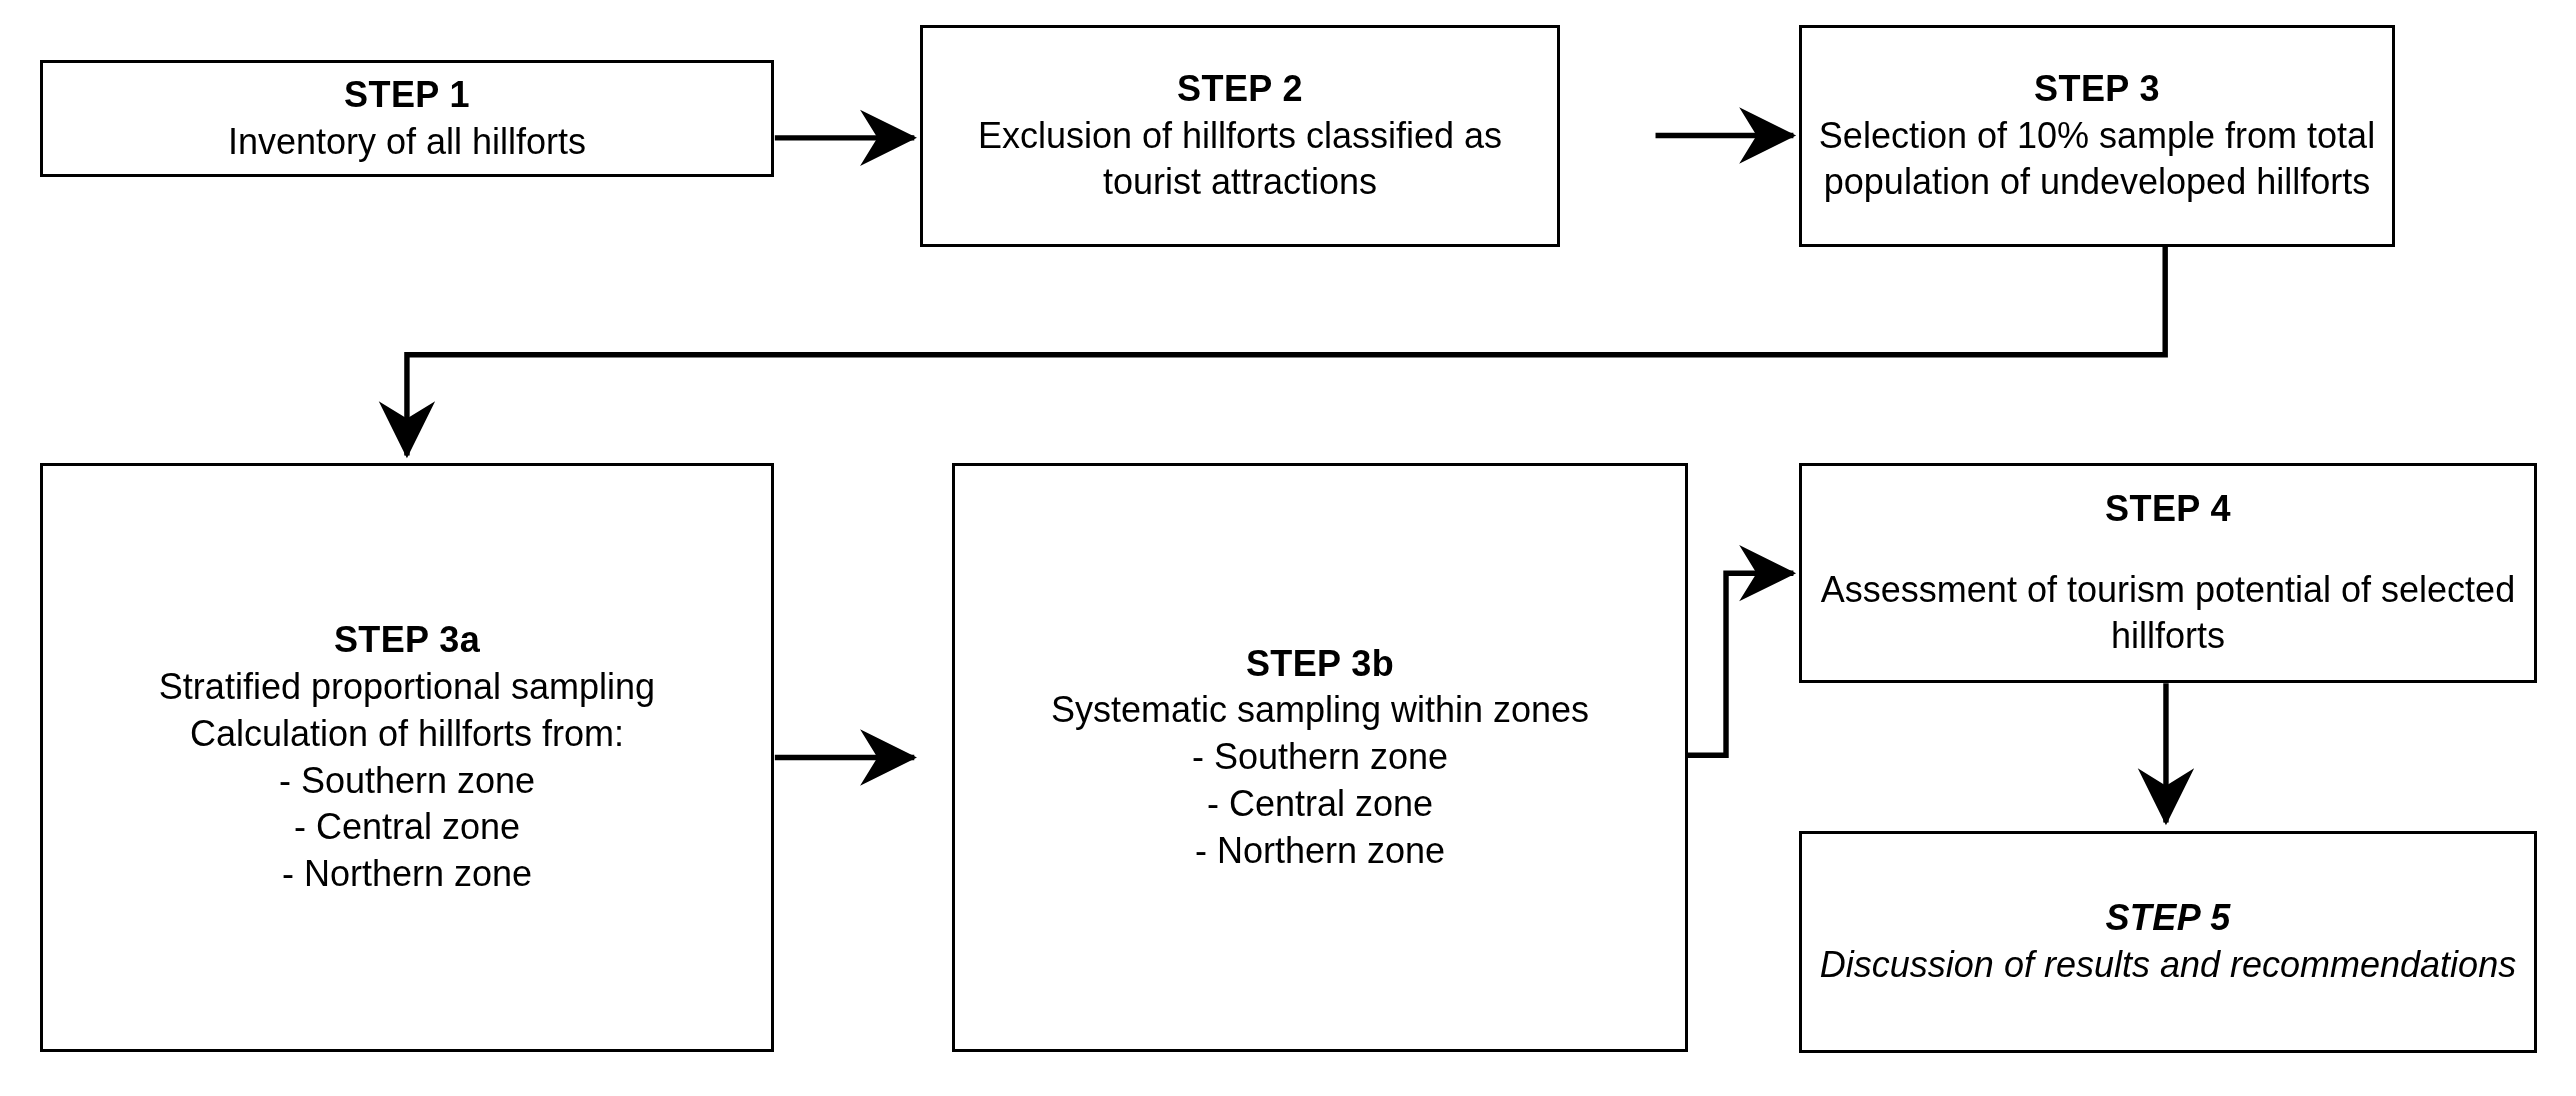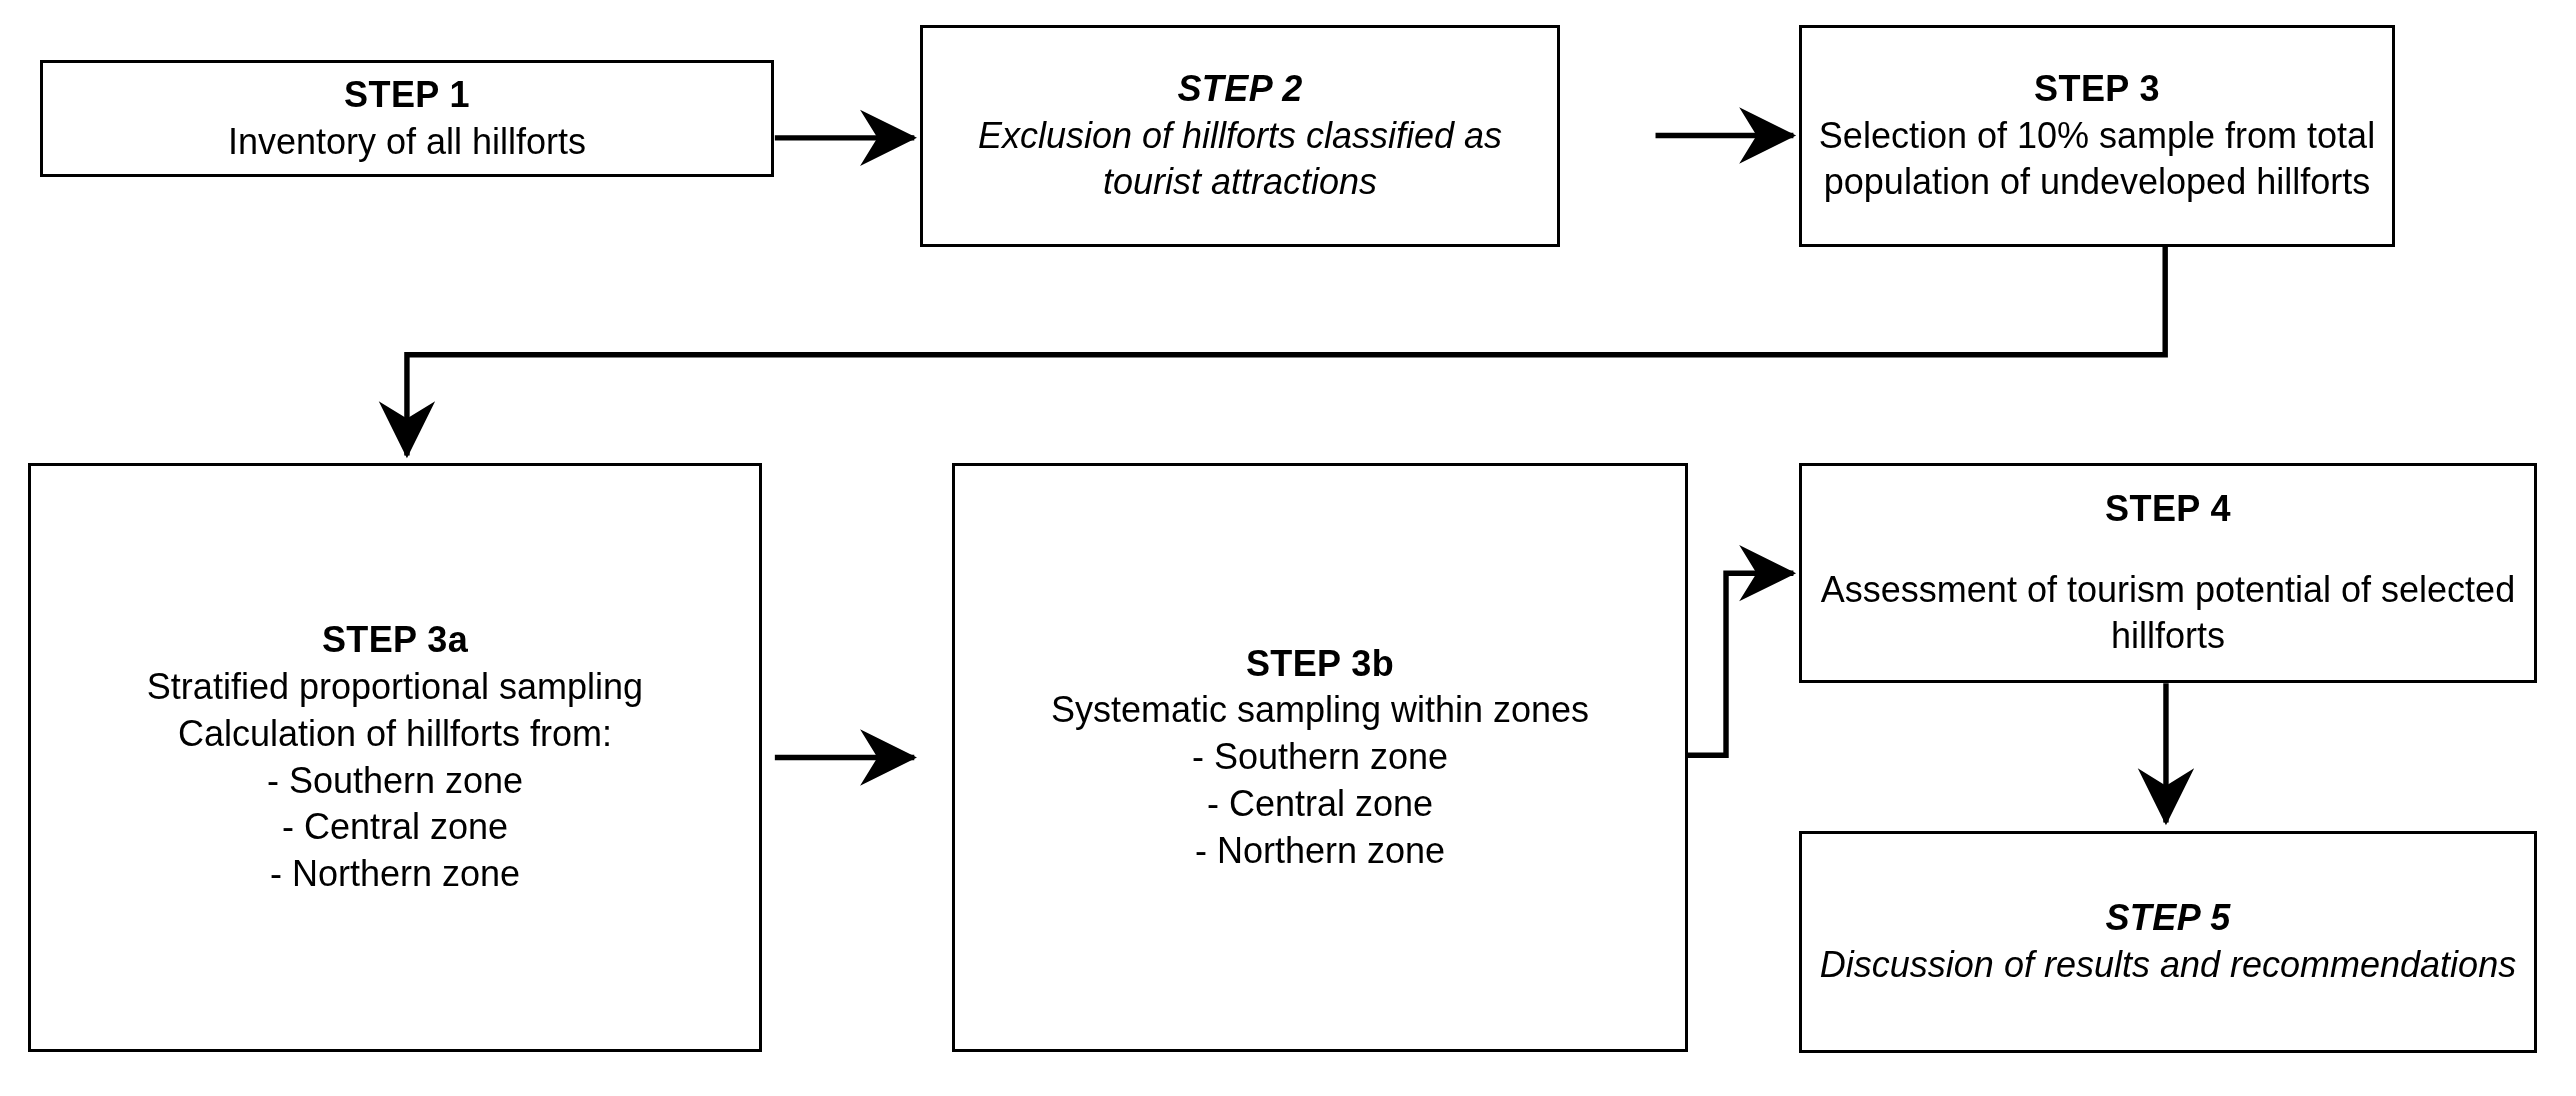--- a/index.html
+++ b/index.html
@@ -49,23 +49,23 @@
     font-size: 36px;
     line-height: 1.30;
     white-space: pre-line;
   }
   .step-body.block-gap {
     margin-top: 43px;
   }
 
   
   #box-step1 { left: 40px;   top: 60px;   width: 734px;  height: 117px; }
-  #box-step2 { left: 920px; top: 25px;   width: 640px;  height: 222px; font-style: italic; }
+  #box-step2 { left: 920px; top: 25px;   width: 640px;  height: 222px; }
   #box-step3 { left: 1799px; top: 25px;   width: 596px;  height: 222px; }
-  #box-step3a{ left: 28px;   top: 463px;  width: 734px;  height: 589px; }
+  #box-step3a{ left: 40px;   top: 463px;  width: 734px;  height: 589px; }
   #box-step3b{ left: 920px; top: 463px;  width: 736px;  height: 589px; margin-left: 32px; }
   #box-step4 { left: 1799px; top: 463px;  width: 738px;  height: 220px; gap: 34px; }
   #box-step5 { left: 1799px; top: 831px; width: 738px;  height: 222px; font-style: italic; }
 </style>
 </head>
 <body>
 
 <div id="canvas">
 
   <svg id="connectors" viewBox="0 0 3325 1415" width="2576" height="1096" xmlns="http://www.w3.org/2000/svg">

